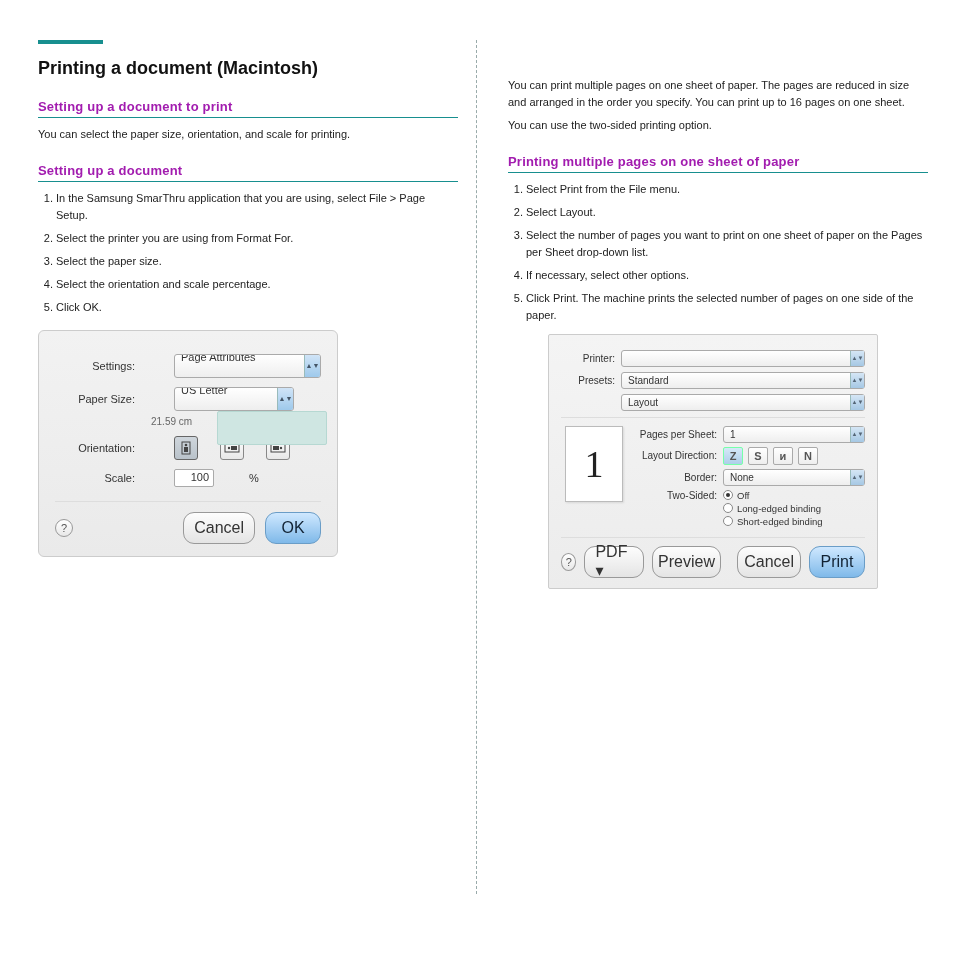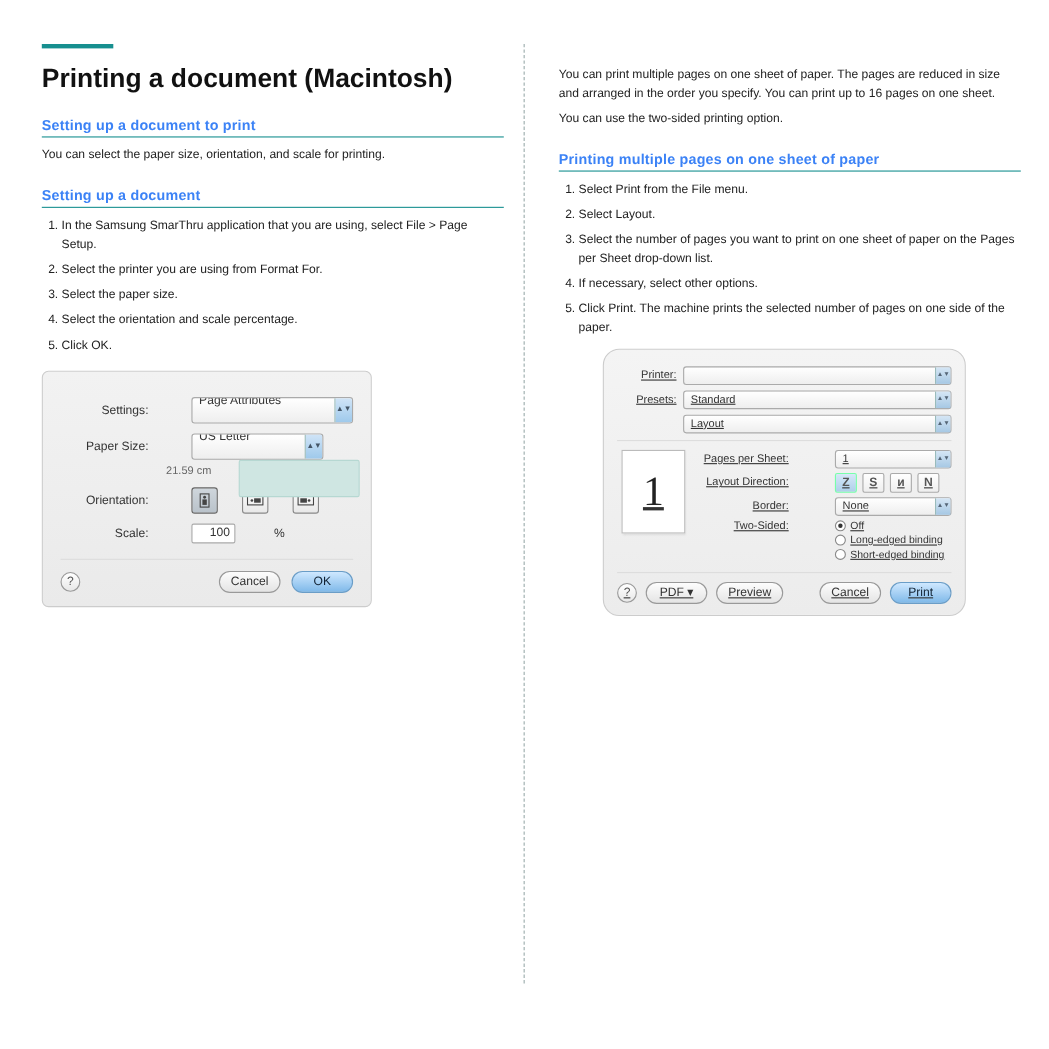--- a/index.html
+++ b/index.html
@@ -16,21 +16,21 @@
   .page {
     width: 954px;
     height: 954px;
     position: relative;
   }
   .col {
     position: absolute;
     width: 420px;
   }
   .col-left { left: 38px; top: 38px; }
-  .col-right { left: 508px; top: 38px; }
+  .col-right { left: 508px; top: 55px; }
 
   
   .vrule {
     position: absolute;
     left: 476px;
     top: 40px;
     bottom: 60px;
     border-left: 1px dashed #9aa;
   }
 
@@ -38,29 +38,29 @@
   .accent {
     position: absolute;
     left: 38px;
     top: 40px;
     width: 65px;
     height: 4px;
     background: #178f8f;
   }
 
   h1.section {
-    font-size: 24px;
+    font-size: 18px;
     font-weight: 700;
     margin: 20px 0 6px;
     color: #111;
   }
   h2.sub {
     font-size: 13px;
     font-weight: 700;
-    color: #3b82f6;
+    color: #a21caf;
     border-bottom: 1px solid #178f8f;
     padding-bottom: 3px;
     margin: 20px 0 8px;
     letter-spacing: .2px;
   }
   p.body {
     font-size: 11px;
     line-height: 1.5;
     color: #222;
     margin: 7px 0;
@@ -199,47 +199,46 @@
     background: linear-gradient(#fff,#e8e8e8);
     display: flex;
     align-items: center;
     justify-content: center;
     font-size: 11px;
     color: #555;
     margin-right: auto;
   }
   .pill-btn {
     min-width: 56px;
-    height: 20px;
+    height: 32px;
     border: 1px solid #999;
     border-radius: 11px;
     background: linear-gradient(#fdfdfd,#e4e4e4);
-    font-size: 11px;
+    font-size: 16px;
     display: inline-flex;
     align-items: center;
     justify-content: center;
     padding: 0 10px;
     color: #333;
   }
   .pill-btn.primary {
     background: linear-gradient(#cfe8ff,#7fb9e9);
     border-color: #6a9dc7;
     color: #123;
   }
 
   
   .dialog2 {
     background: linear-gradient(#f4f4f4,#ececec);
     border: 1px solid #ccc;
-    border-radius: 15px;
+    border-radius: 2px;
     font-size: 10px;
     color: #333;
     padding: 10px 12px 10px;
     width: 330px;
-    text-decoration: underline;
   }
   .dialog2 .row {
     display: flex;
     align-items: center;
     margin: 5px 0;
   }
   .dialog2 .lbl {
     width: 60px;
     text-align: right;
     padding-right: 6px;
@@ -347,21 +346,20 @@
   .dialog2 .lbl2 {
     text-align: right;
     width: 86px;
     padding-right: 6px;
     font-size: 10px;
   }
   .dialog2 .subrow {
     display: flex;
     align-items: center;
     margin: 4px 0;
-    gap: 36px;
   }
 </style>
 </head>
 <body>
 <div class="page">
 
 <div class="accent"></div>
 <div class="vrule"></div>
 
 <div class="col col-left">

